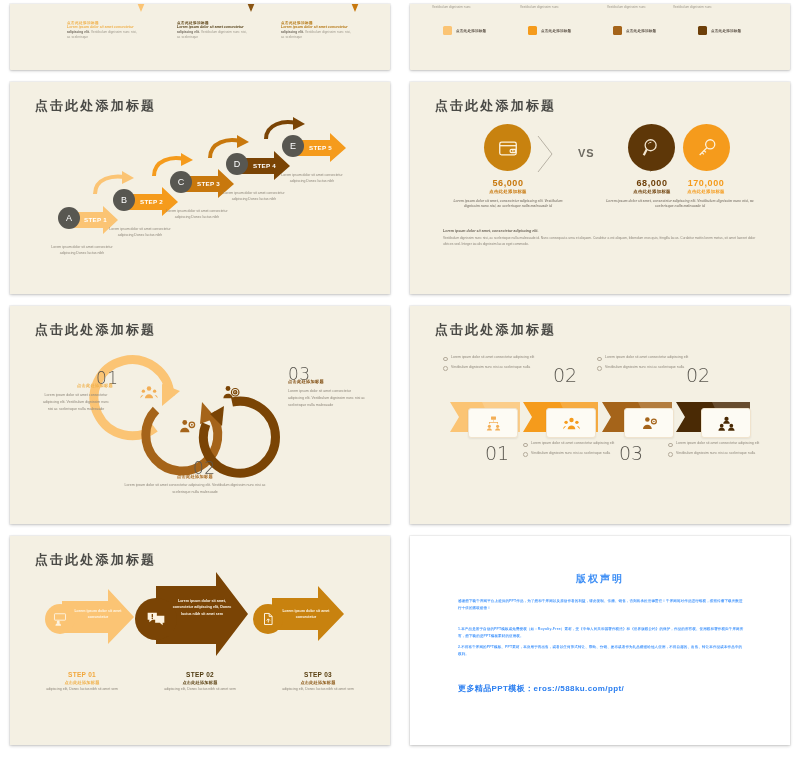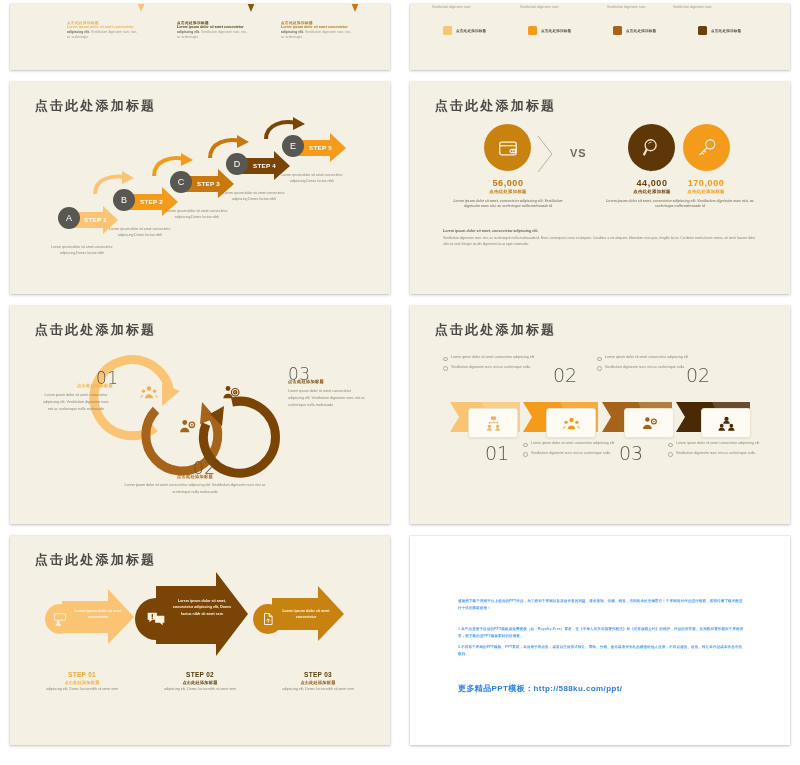--- a/index.html
+++ b/index.html
@@ -236,21 +236,21 @@
           <path d="M3 9.5h18"></path>
           <path d="M16 13.5h4v3.5h-4a1.75 1.75 0 0 1 0-3.5z"></path>
           <circle cx="17.3" cy="15.2" r="0.9" fill="#fdf3e0" stroke="none"></circle>
         </svg>
       </div>
 
       <svg style="position:absolute;left:126px;top:52px;" width="130" height="40">
         <path d="M2,2 L16,20 L2,38" fill="none" stroke="#b8b2a5" stroke-width="1"></path>
         <path d="M114,2 L128,20 L114,38" fill="none" stroke="#b8b2a5" stroke-width="1"></path>
       </svg>
-      <div class="vsword" style="left:160px;top:65px;">VS</div>
+      <div class="vsword" style="left:168px;top:65px;">VS</div>
 
       <div class="vcircle" style="left:218px;top:42px;width:47px;height:47px;background:#5e3708;">
         <svg width="22" height="22" viewBox="0 0 24 24" fill="none" stroke="#f2e5cf" stroke-width="1.4">
           <circle cx="10.5" cy="9" r="6"></circle>
           <path d="M6.3 13.4L3 19.8" stroke-width="2.4"></path>
           <path d="M8 7.4a3.6 3.6 0 0 1 3.3-1.6" stroke-width="1"></path>
         </svg>
       </div>
 
       <div class="vcircle" style="left:273px;top:42px;width:47px;height:47px;background:#f59b1c;">
@@ -259,21 +259,21 @@
           <path d="M12 11.6L4 19.6"></path>
           <path d="M6.6 17L8.6 19"></path>
           <path d="M8.8 14.8L10.8 16.8"></path>
         </svg>
       </div>
 
       <div class="vnum" style="left:58px;top:96px;width:80px;color:#c8780d;">56,000</div>
       <div class="vcn" style="left:58px;top:107px;width:80px;color:#c8780d;">点击此处添加标题</div>
       <div class="vbody" style="left:36px;top:117px;width:124px;">Lorem ipsum dolor sit amet, consectetur adipiscing elit. Vestibulum dignissim nunc nisi, ac scelerisque nulla malesuade id</div>
 
-      <div class="vnum" style="left:204px;top:96px;width:76px;color:#6d3f09;">44,000</div>
+      <div class="vnum" style="left:204px;top:96px;width:76px;color:#6d3f09;">68,000</div>
       <div class="vcn" style="left:204px;top:107px;width:76px;color:#6d3f09;">点击此处添加标题</div>
 
       <div class="vnum" style="left:258px;top:96px;width:76px;color:#f59b1c;">170,000</div>
       <div class="vcn" style="left:258px;top:107px;width:76px;color:#f59b1c;">点击此处添加标题</div>
 
       <div class="vbody" style="left:196px;top:117px;width:148px;">Lorem ipsum dolor sit amet, consectetur adipiscing elit. Vestibulum dignissim nunc nisi, ac scelerisque nulla malesuade id</div>
 
       <div class="vfoot" style="left:33px;top:146px;width:316px;">
         <span class="hd">Lorem ipsum dolor sit amet, consectetur adipiscing elit.</span>
         <span>Vestibulum dignissim nunc nisi, ac scelerisque nulla malesuade id. Nunc consequat a urna et aliquam. Curabitur a est aliquam, bibendum eros quis, fringilla lacus. Curabitur mattis lorem metus, sit amet laoreet dolor ultrices sed. Integer iaculis dignissim lacus eget commodo.</span>
@@ -468,20 +468,21 @@
       <div class="stepcap" style="left:258px;top:135px;">
         <div class="s1" style="color:#5a4012;">STEP 03</div>
         <div class="s2" style="color:#8a5513;">点击此处添加标题</div>
         <div class="s3">adipiscing elit, Donec luctus nibh sit amet sem</div>
       </div>
     </div>
   </div>
 
   <div class="cell">
     <div class="slide white">
+      <div class="cw-title" style="top:36px;">版权声明</div>
       <div class="cw-p" style="left:48px;top:62px;width:286px;">感谢您下载千库网平台上提供的PPT作品，为了您和千库网以及原创作者的利益，请勿复制、传播、销售，否则将承担法律责任！千库网将对作品进行维权，按照传播下载次数进行十倍的索取赔偿！</div>
       <div class="cw-p" style="left:48px;top:90px;width:286px;">1.本产品是基于自创的PPT模板或免费授权（如：Royalty-Free）素材，受《中华人民共和国著作权法》和《世界版权公约》的保护，作品的所有权、使用权和著作权归千库网所有，您下载的是PPT模板素材的使用权。</div>
       <div class="cw-p" style="left:48px;top:108px;width:286px;">2.不得将千库网的PPT模板、PPT素材，本身用于再出售，或者以任何形式转让、帮助、分销、发布或者作为礼品赠送给他人使用，不得自愿的、出售、转让本作品或本作品中的权利。</div>
-      <div class="cw-link" style="left:48px;top:147px;">更多精品PPT模板：http://588ku.com/ppt/</div>
+      <div class="cw-link" style="left:48px;top:147px;">更多精品PPT模板：eros://588ku.com/ppt/</div>
     </div>
   </div>
 
 </div>
 
 </body></html>

